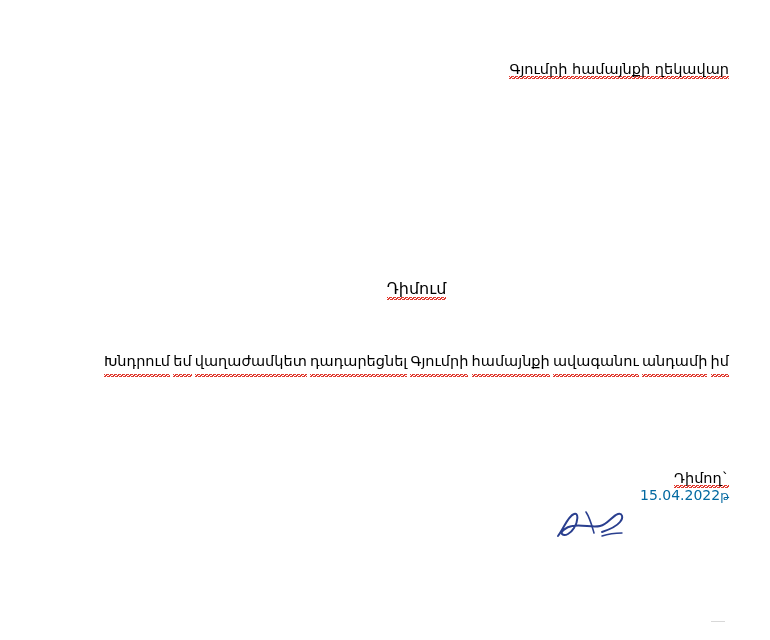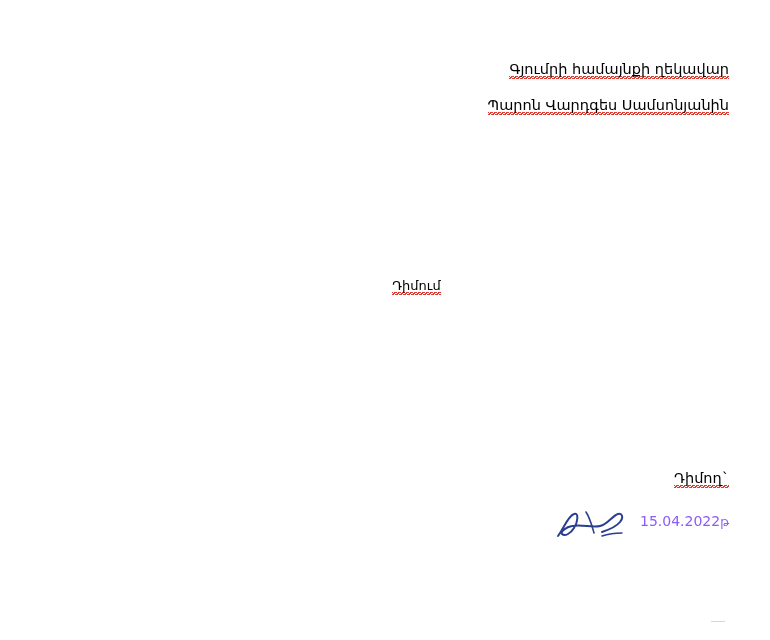--- a/index.html
+++ b/index.html
@@ -56,21 +56,21 @@
   .header-block .line {
     margin-bottom: 8px;
   }
   .title-block {
     position: absolute;
     left: 104px;
     top: 274px;
     width: 625px;
     text-align: center;
   }
-  .title-block .line { font-size: 13px; }
+  .title-block .line { font-size: 16px; }
   .para-block {
     position: absolute;
     left: 104px;
     top: 348px;
     width: 625px;
   }
   .para {
     font-size: 14.5px;
     line-height: 1.85;
     text-align: justify;
@@ -98,23 +98,23 @@
   .signature-img {
     position: absolute;
     left: 552px;
     top: 506px;
     width: 80px;
     height: 38px;
   }
   .date-text {
     position: absolute;
     right: 41px;
-    top: 513px;
+    top: 487px;
     font-size: 14px;
-    color: #8b5cf6;
+    color: #0369a1;
     white-space: nowrap;
   }
   .date-suffix {
     font-size: 12px;
   }
   .corner-mark {
     position: absolute;
     right: 45px;
     bottom: 18px;
     width: 14px;
@@ -124,33 +124,41 @@
 </style>
 </head>
 <body>
 
 <div class="page">
 
   <div class="doc-body header-block">
     <div class="line right">
       <span class="sq">Գյումրի համայնքի ղեկավար</span>
     </div>
-    <div class="line right">
-      <span class="sq">Պարոն Վարդգես Սամսոնյանին</span>
-    </div>
   </div>
 
   <div class="title-block">
     <div class="line center">
       <span class="sq">Դիմում</span>
     </div>
   </div>
 
   <div class="para-block">
     <div class="para">
+      <div class="para-line-1">
+        <span class="sq word">Խնդրում</span>
+        <span class="sq word">եմ</span>
+        <span class="sq word">վաղաժամկետ</span>
+        <span class="sq word">դադարեցնել</span>
+        <span class="sq word">Գյումրի</span>
+        <span class="sq word">համայնքի</span>
+        <span class="sq word">ավագանու</span>
+        <span class="sq word">անդամի</span>
+        <span class="sq word">իմ</span>
+      </div>
     </div>
   </div>
 
   <div class="sign-block">
     <div class="sign-row">
       <span class="sq">Դիմող`</span>
     </div>
   </div>
 
   <svg class="signature-img" viewBox="0 0 80 38">

